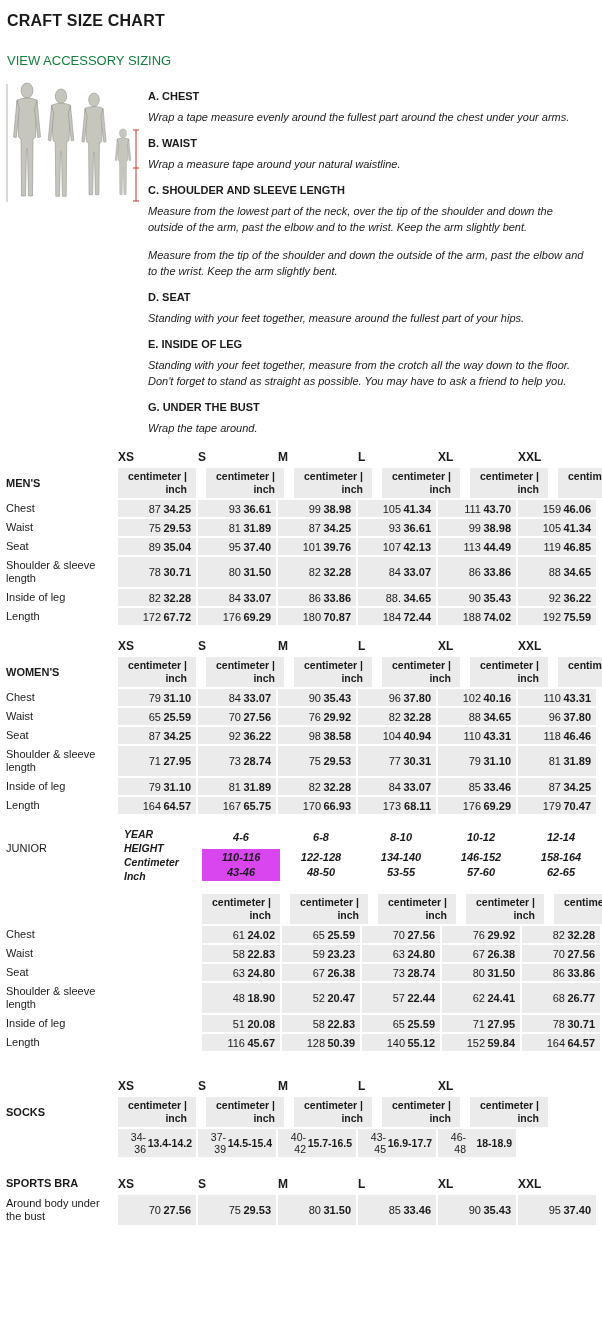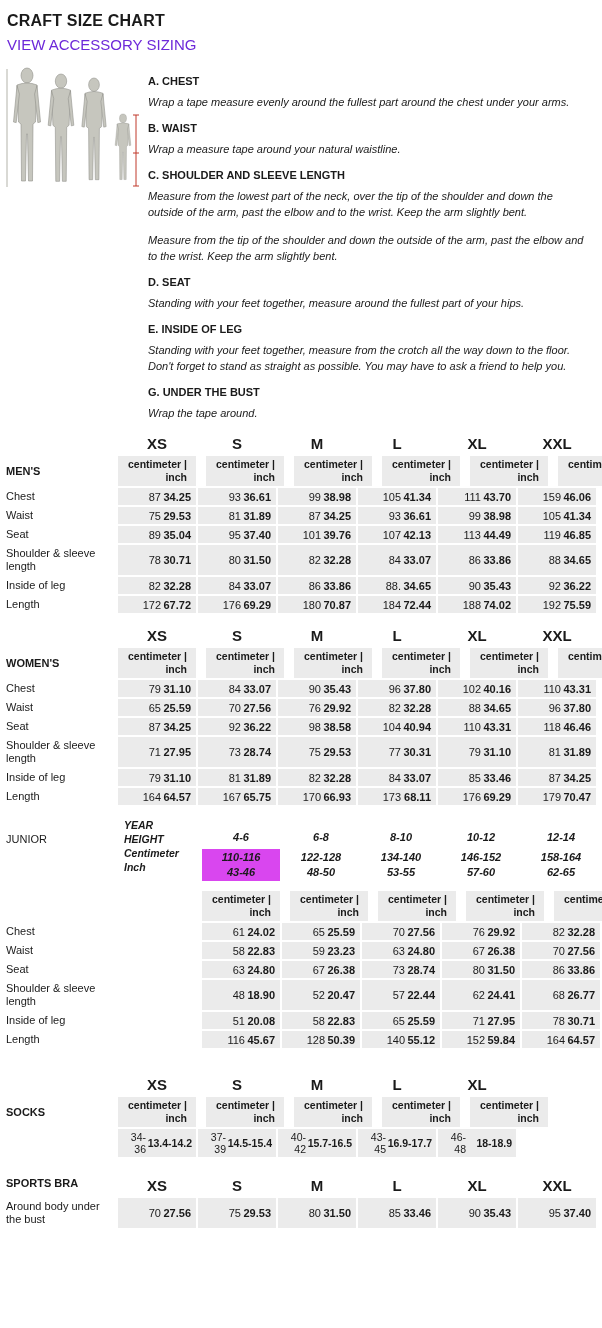--- a/index.html
+++ b/index.html
@@ -1,43 +1,43 @@
 <!DOCTYPE html>
 <html><head>
 <meta charset="utf-8">
 <style>
   *{margin:0;padding:0;box-sizing:border-box}
   html,body{background:#fff}
   body{width:602px;font-family:"Liberation Sans",sans-serif;color:#1a1a1a}
   .page{width:602px;height:1328px;overflow:hidden;padding-top:12px;position:relative}
   .title{font-size:16px;font-weight:bold;letter-spacing:.2px;padding:0 7px}
-  .subtitle{font-size:15px;margin-top:6px;padding:0 7px;color:#6d28d9;cursor:pointer}
+  .subtitle{font-size:13px;margin-top:23px;padding:0 7px;color:#15803d;cursor:pointer}
   .top{display:flex;margin-top:10px;padding:0 4px}
   .figures{flex:0 0 138px;padding-top:2px}
   .instructions{flex:1;padding-left:6px;padding-right:8px}
   .ins-block{margin-top:12px}
   .ins-label{font-size:11px;font-weight:bold;line-height:13px}
   .ins-text{font-size:11px;font-style:italic;line-height:16px;margin-top:6px}
   .tables{margin-top:6px}
   .sizetable{margin-top:12px}
   .trow{display:flex;align-items:stretch;margin-bottom:2px}
   .lblcell{flex:0 0 118px;font-size:11px;padding:2px 2px 2px 6px;line-height:13px}
   .secname{font-weight:bold}
-  .sizecell{flex:0 0 78px;margin-right:2px;text-align:center;font-size:15px;font-weight:bold;padding:2px 0}
+  .sizecell{flex:0 0 78px;margin-right:2px;font-size:12px;font-weight:bold;padding:2px 0}
   .unitcell{flex:0 0 78px;margin-right:10px;background:#ebebeb;font-size:10.5px;font-weight:bold;text-align:right;padding:2px 9px 2px 2px;line-height:13px}
   .valcell{flex:0 0 78px;margin-right:2px;background:#ebebeb;display:flex;align-items:center;font-size:11px;padding:1px 5px 1px 9px;min-height:16px;flex-wrap:nowrap}
   .valcell .cm{display:inline-block;width:34px;text-align:right}
   .valcell .inch{margin-left:auto;font-weight:bold;text-align:right;white-space:nowrap}
   .unit-row .lblcell{padding-top:9px}
   
   .j-lbl{flex:0 0 122px;font-size:11px;padding:2px 2px 2px 6px;line-height:13px}
   .j-sub{flex:0 0 80px;font-size:10.5px;font-style:italic;font-weight:bold;line-height:14px;padding:1px 2px}
   .jname{font-weight:normal;font-size:11px;padding-top:16px}
   .ycol{flex:0 0 78px;margin-right:2px;text-align:center;font-style:italic;font-weight:bold;font-size:11px}
-  .yval{margin:14px 0 5px;line-height:13px}
+  .yval{margin:5px 0 5px;line-height:13px}
   .hbox{line-height:15px;padding:1px 0}
   .hbox.shaded{background:#d946ef}
   .junit{margin-top:10px}
   
   .socks{margin-top:26px}
   .socks .valcell{font-size:10.5px;padding:2px 4px 2px 6px}
   .socks .cm{width:22px}
   
   .sportsbra{margin-top:18px}
 </style>

